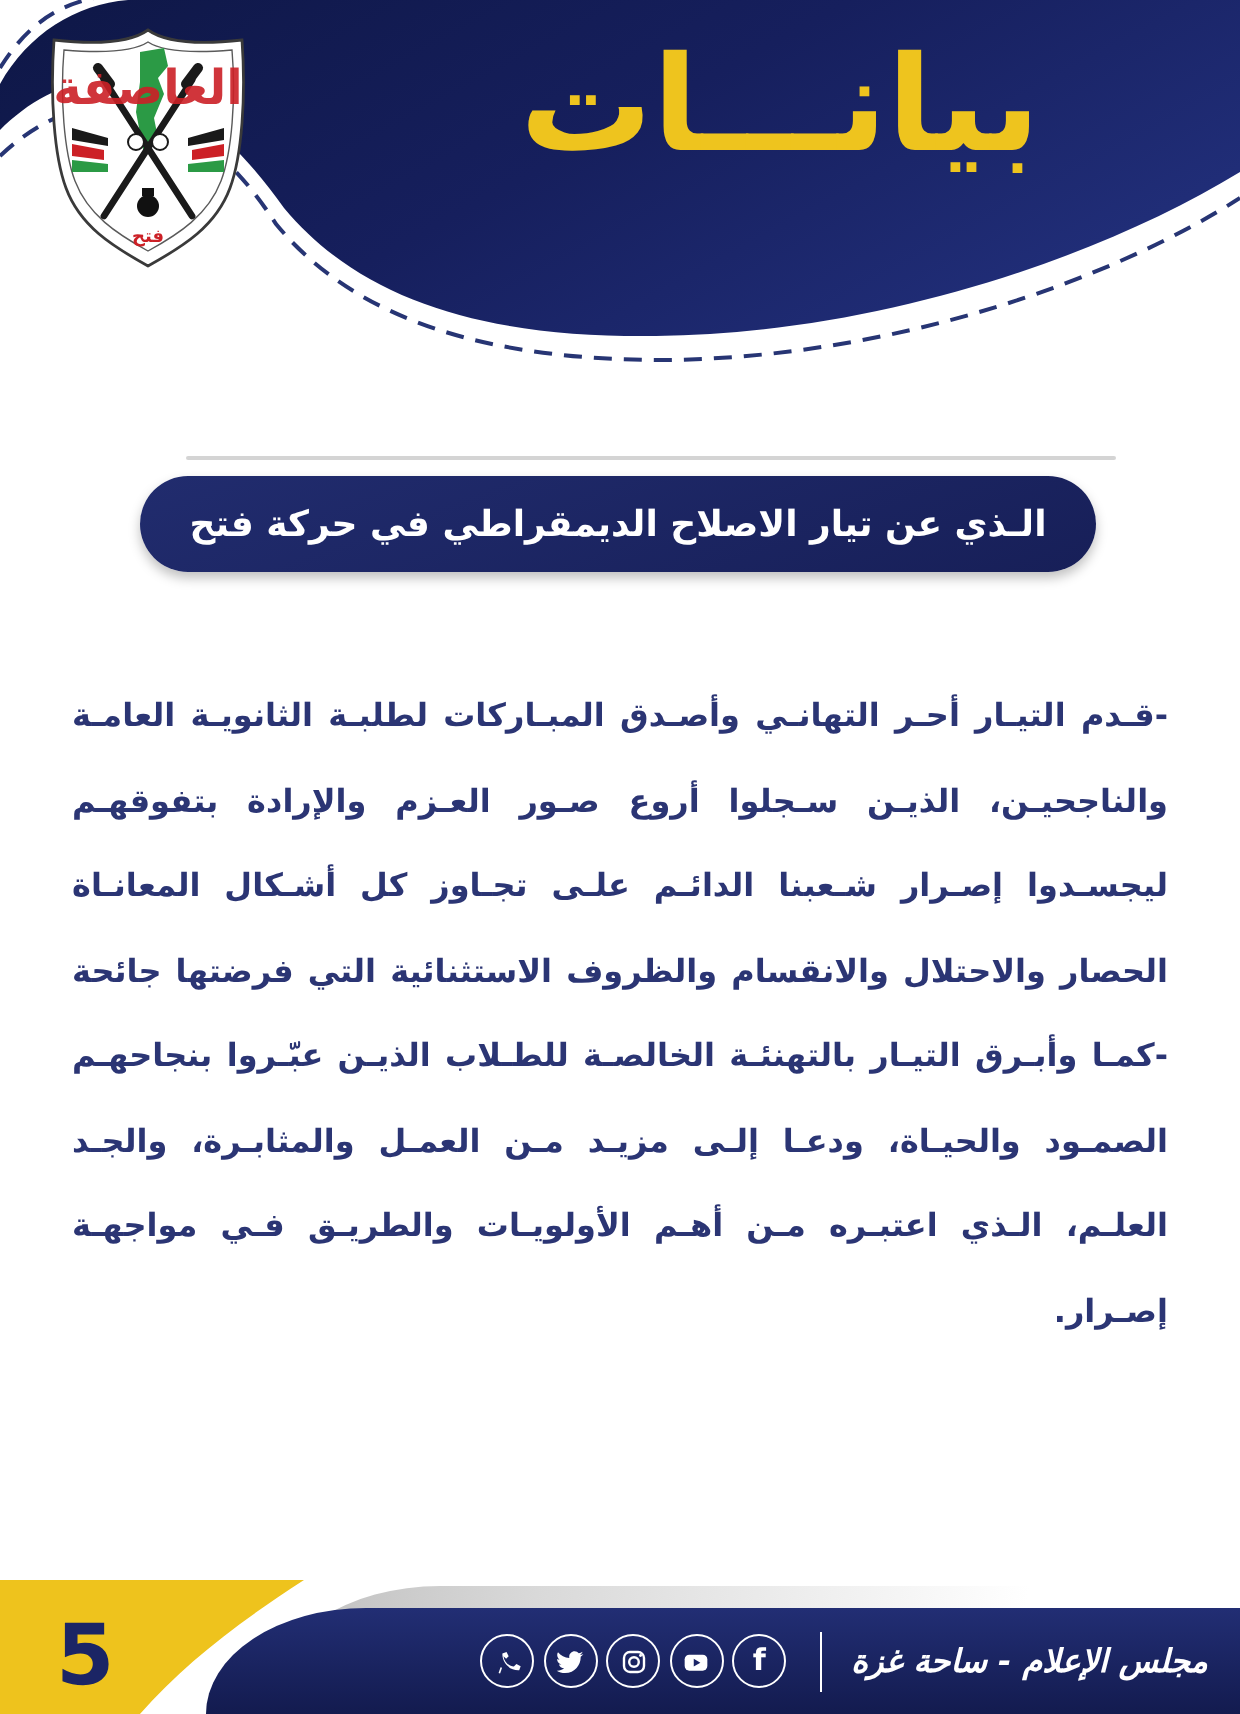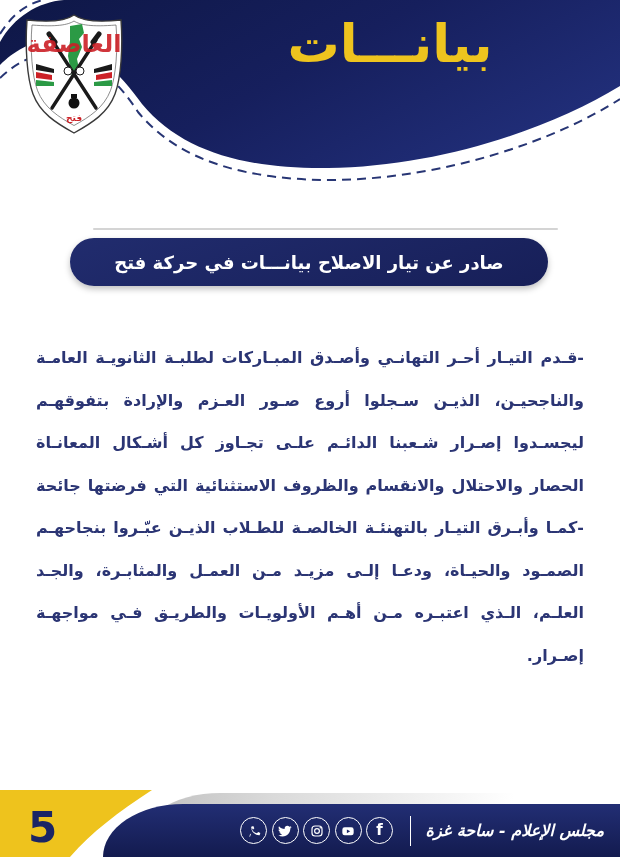--- a/index.html
+++ b/index.html
@@ -6,21 +6,21 @@
   body{font-family:"DejaVu Sans",sans-serif;background:#888;}
   .page{
     position:relative;width:620px;height:857px;margin:0 auto;
     background:#ffffff;overflow:hidden;
   }
   
   .header-svg{position:absolute;top:0;left:0;z-index:1;display:block;}
   .header-title{
     position:absolute;top:14px;left:170px;width:440px;z-index:2;
     text-align:center;direction:rtl;
-    color:#eec41e;font-size:52px;font-weight:bold;letter-spacing:1px;
+    color:#eec41e;font-size:66px;font-weight:bold;letter-spacing:1px;
   }
   .emblem{position:absolute;top:12px;left:24px;z-index:3;}
   
   .shadow-line{
     position:absolute;top:228px;left:93px;width:465px;height:2px;z-index:1;
     background:#c9c9c9;border-radius:2px;opacity:.8;
   }
   .title-pill{
     position:absolute;top:238px;left:70px;width:478px;height:48px;z-index:2;
     background:linear-gradient(160deg,#212c6e,#171f58);
@@ -137,21 +137,21 @@
 
     <text x="50" y="40" text-anchor="middle" direction="rtl" font-family="DejaVu Sans, sans-serif" font-size="24" font-weight="bold" fill="#cc2026" opacity="0.9">العاصفة</text>
 
     <text x="50" y="109" text-anchor="middle" direction="rtl" font-family="DejaVu Sans, sans-serif" font-size="9" font-weight="bold" fill="#cc2026">فتح</text>
   </svg>
 
   <div class="header-title">بيانـــات</div>
 
   <div class="shadow-line"></div>
   <div class="title-pill">
-    <span>صادر عن تيار الاصلاح بيانـــات في حركة فتح</span>
+    <span>الـذي عن تيار الاصلاح الديمقراطي في حركة فتح</span>
   </div>
 
   <div class="body-text">
     <div class="body-line">-قـدم التيـار أحـر التهانـي وأصـدق المبـاركات لطلبـة الثانويـة العامـة المتفوقيـن</div>
     <div class="body-line">والناجحيـن، الذيـن سـجلوا أروع صـور العـزم والإرادة بتفوقهـم ونجاحهـم،</div>
     <div class="body-line">ليجسـدوا إصـرار شـعبنا الدائـم علـى تجـاوز كل أشـكال المعانـاة والصعـاب، فـي ظـل</div>
     <div class="body-line para-end">الحصار والاحتلال والانقسام والظروف الاستثنائية التي فرضتها جائحة كورونا</div>
     <div class="body-line">-كمـا وأبـرق التيـار بالتهنئـة الخالصـة للطـلاب الذيـن عبّـروا بنجاحهـم عـن إرادة</div>
     <div class="body-line">الصمـود والحيـاة، ودعـا إلـى مزيـد مـن العمـل والمثابـرة، والجـد والاجتهـاد نحـو</div>
     <div class="body-line">العلـم، الـذي اعتبـره مـن أهـم الأولويـات والطريـق فـي مواجهـة المحتـل والتحريـر</div>

